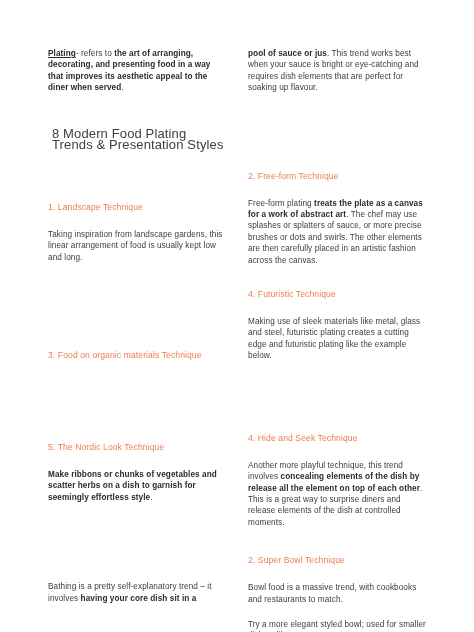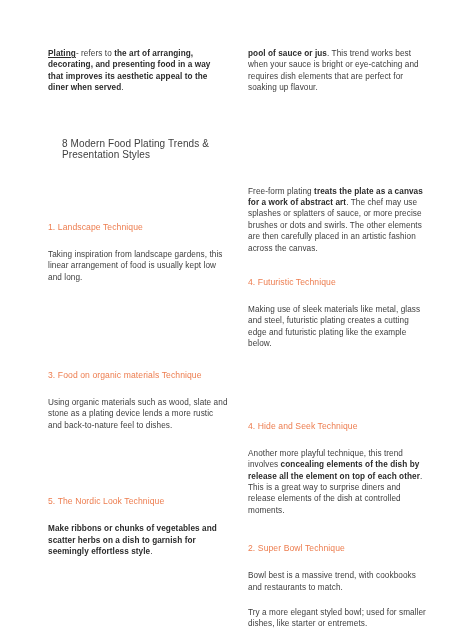--- a/index.html
+++ b/index.html
@@ -41,22 +41,22 @@
   .body-text { color: #3d3d3d; }
   .heading {
     margin: 0;
     font-size: 8.6px;
     line-height: 12px;
     font-weight: 400;
     color: #ed7d4f;
     letter-spacing: 0.01em;
   }
   .doc-title {
-    margin: 14px;
-    font-size: 10px;
+    margin: 4px;
+    font-size: 13px;
     line-height: 11.6px;
     font-weight: 400;
     color: #404040;
   }
   b { font-weight: bold; color: #2b2b2b; }
   u { text-decoration: underline; }
   .sp-10 { height: 10px; }
   .sp-12 { height: 12px; }
   .sp-14 { height: 14px; }
   .sp-16 { height: 16px; }
@@ -87,21 +87,20 @@
 
       <p class="heading">1. Landscape Technique</p>
       <div class="sp-16"></div>
       <p class="body-text">Taking inspiration from landscape gardens, this linear arrangement of food is usually kept low and long.</p>
 
       <div class="sp-52"></div>
       <div class="sp-34"></div>
 
       <p class="heading">3. Food on organic materials Technique</p>
       <div class="sp-16"></div>
-      <p class="body-text">Using organic materials such as wood, slate and stone as a plating device lends a more rustic and back-to-nature feel to dishes.</p>
 
       <div class="sp-52"></div>
       <div class="sp-12"></div>
 
       <p class="heading">5. The Nordic Look Technique</p>
       <div class="sp-16"></div>
       <p class="body-text"><b>Make ribbons or chunks of vegetables and scatter herbs on a dish to garnish for seemingly effortless style</b><span>.</span></p>
 
       <div class="sp-52"></div>
       <div class="sp-10"></div>
@@ -111,40 +110,41 @@
 
     </div>
 
     <div class="col">
 
       <p><b>pool of sauce or jus</b><span>. This trend works best when your sauce is bright or eye-catching and requires dish elements that are perfect for soaking up flavour.</span></p>
 
       <div class="sp-52"></div>
       <div class="sp-24"></div>
 
+      <p class="heading">2. Free-form Technique</p>
       <div class="sp-16"></div>
       <p class="body-text"><span>Free-form plating </span><b>treats the plate as a canvas for a work of abstract art</b><span>. The chef may use splashes or splatters of sauce, or more precise brushes or dots and swirls. The other elements are then carefully placed in an artistic fashion across the canvas.</span></p>
 
       <div class="sp-22"></div>
 
       <p class="heading">4. Futuristic Technique</p>
       <div class="sp-16"></div>
       <p class="body-text">Making use of sleek materials like metal, glass and steel, futuristic plating creates a cutting edge and futuristic plating like the example below.</p>
 
       <div class="sp-52"></div>
       <div class="sp-18"></div>
 
       <p class="heading">4. Hide and Seek Technique</p>
       <div class="sp-16"></div>
       <p class="body-text"><span>Another more playful technique, this trend involves </span><b>concealing elements of the dish by release all the element on top of each other</b><span>. This is a great way to surprise diners and release elements of the dish at controlled moments.</span></p>
 
       <div class="sp-26"></div>
 
       <p class="heading">2. Super Bowl Technique</p>
       <div class="sp-16"></div>
-      <p class="body-text">Bowl best is a massive trend, with cookbooks and restaurants to match.</p>
+      <p class="body-text">Bowl food is a massive trend, with cookbooks and restaurants to match.</p>
       <div class="sp-14"></div>
       <p class="body-text">Try a more elegant styled bowl; used for smaller dishes, like starter or entremets.</p>
 
     </div>
 
   </div>
 </div>
 
 </body></html>

